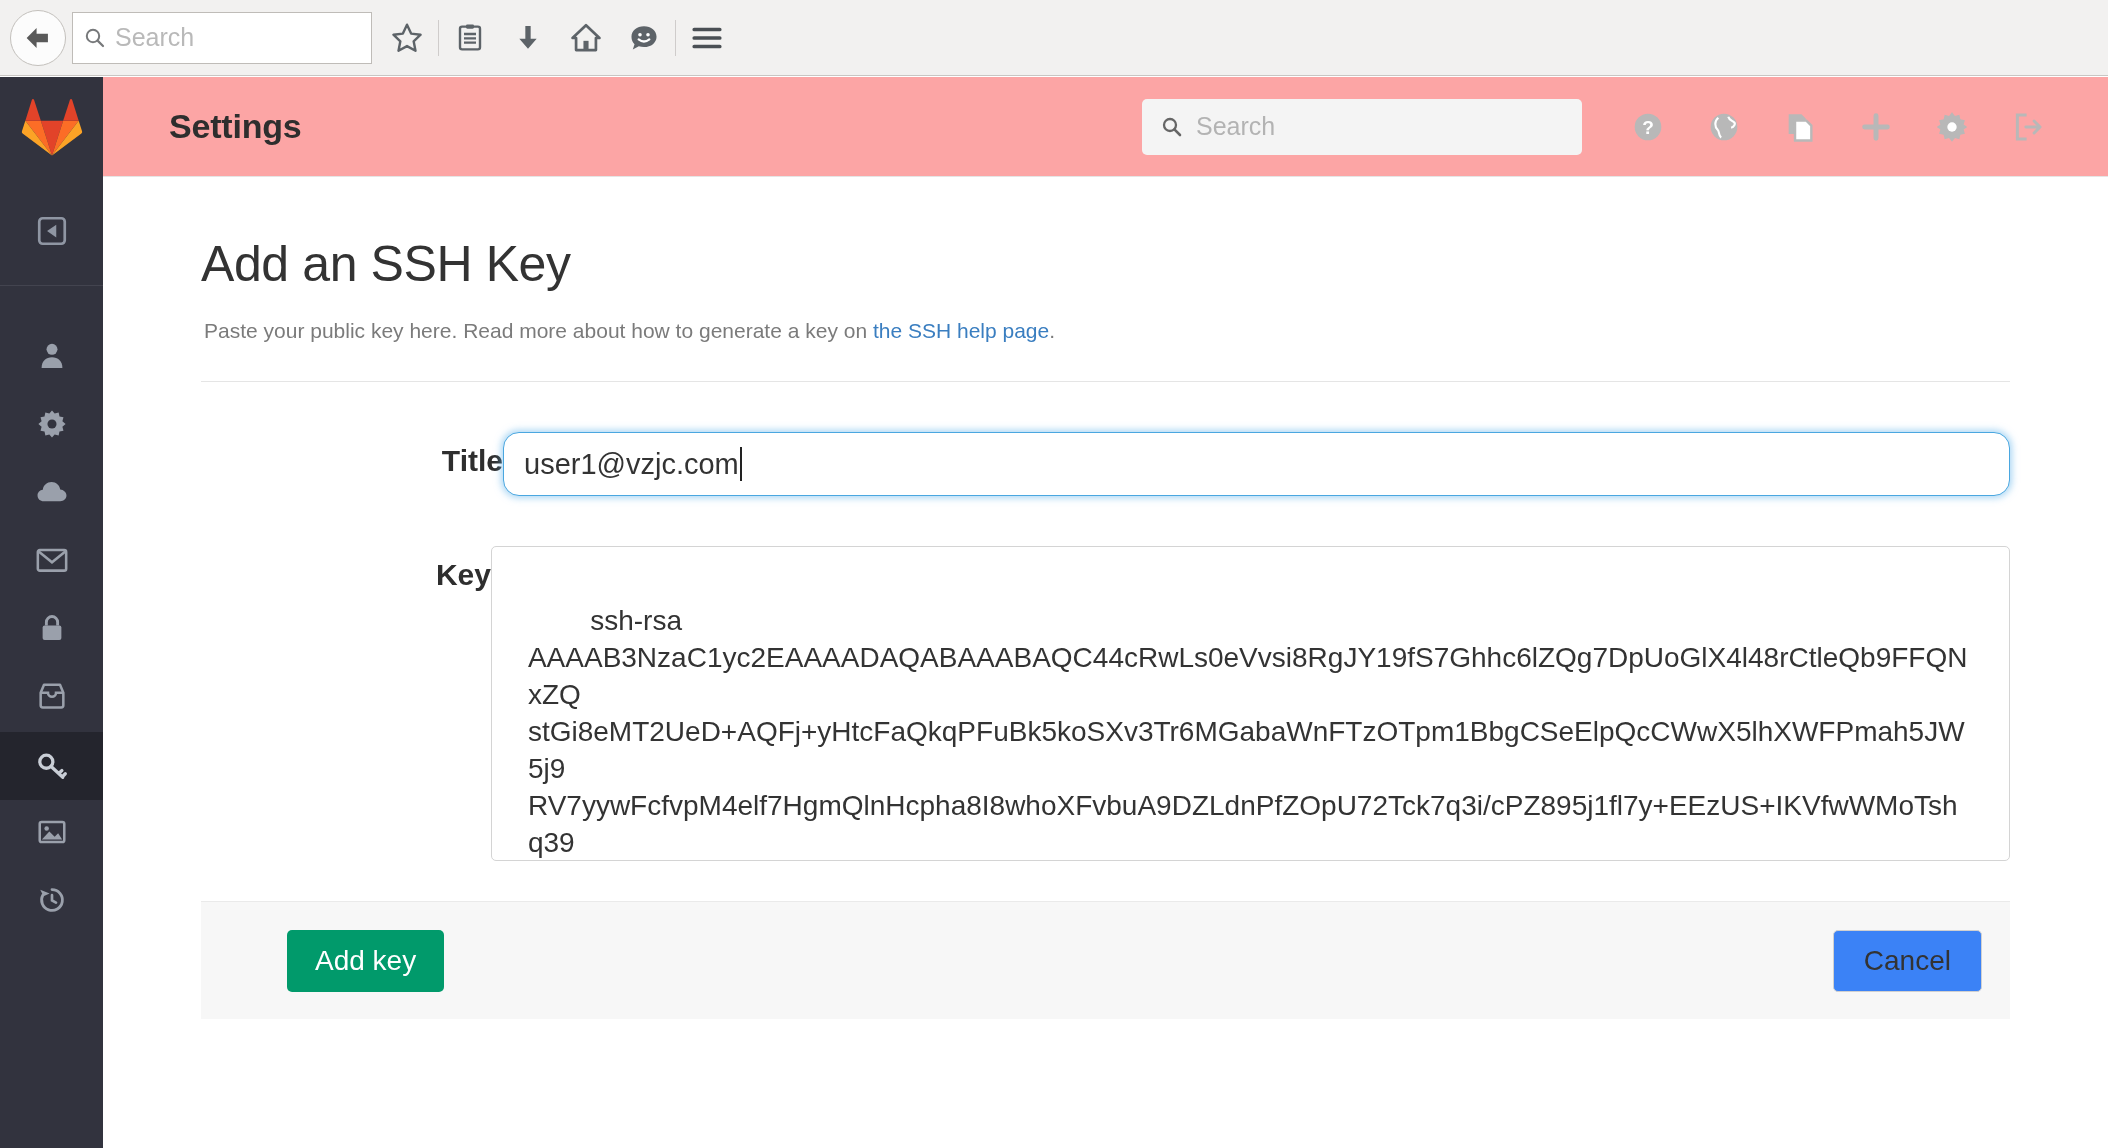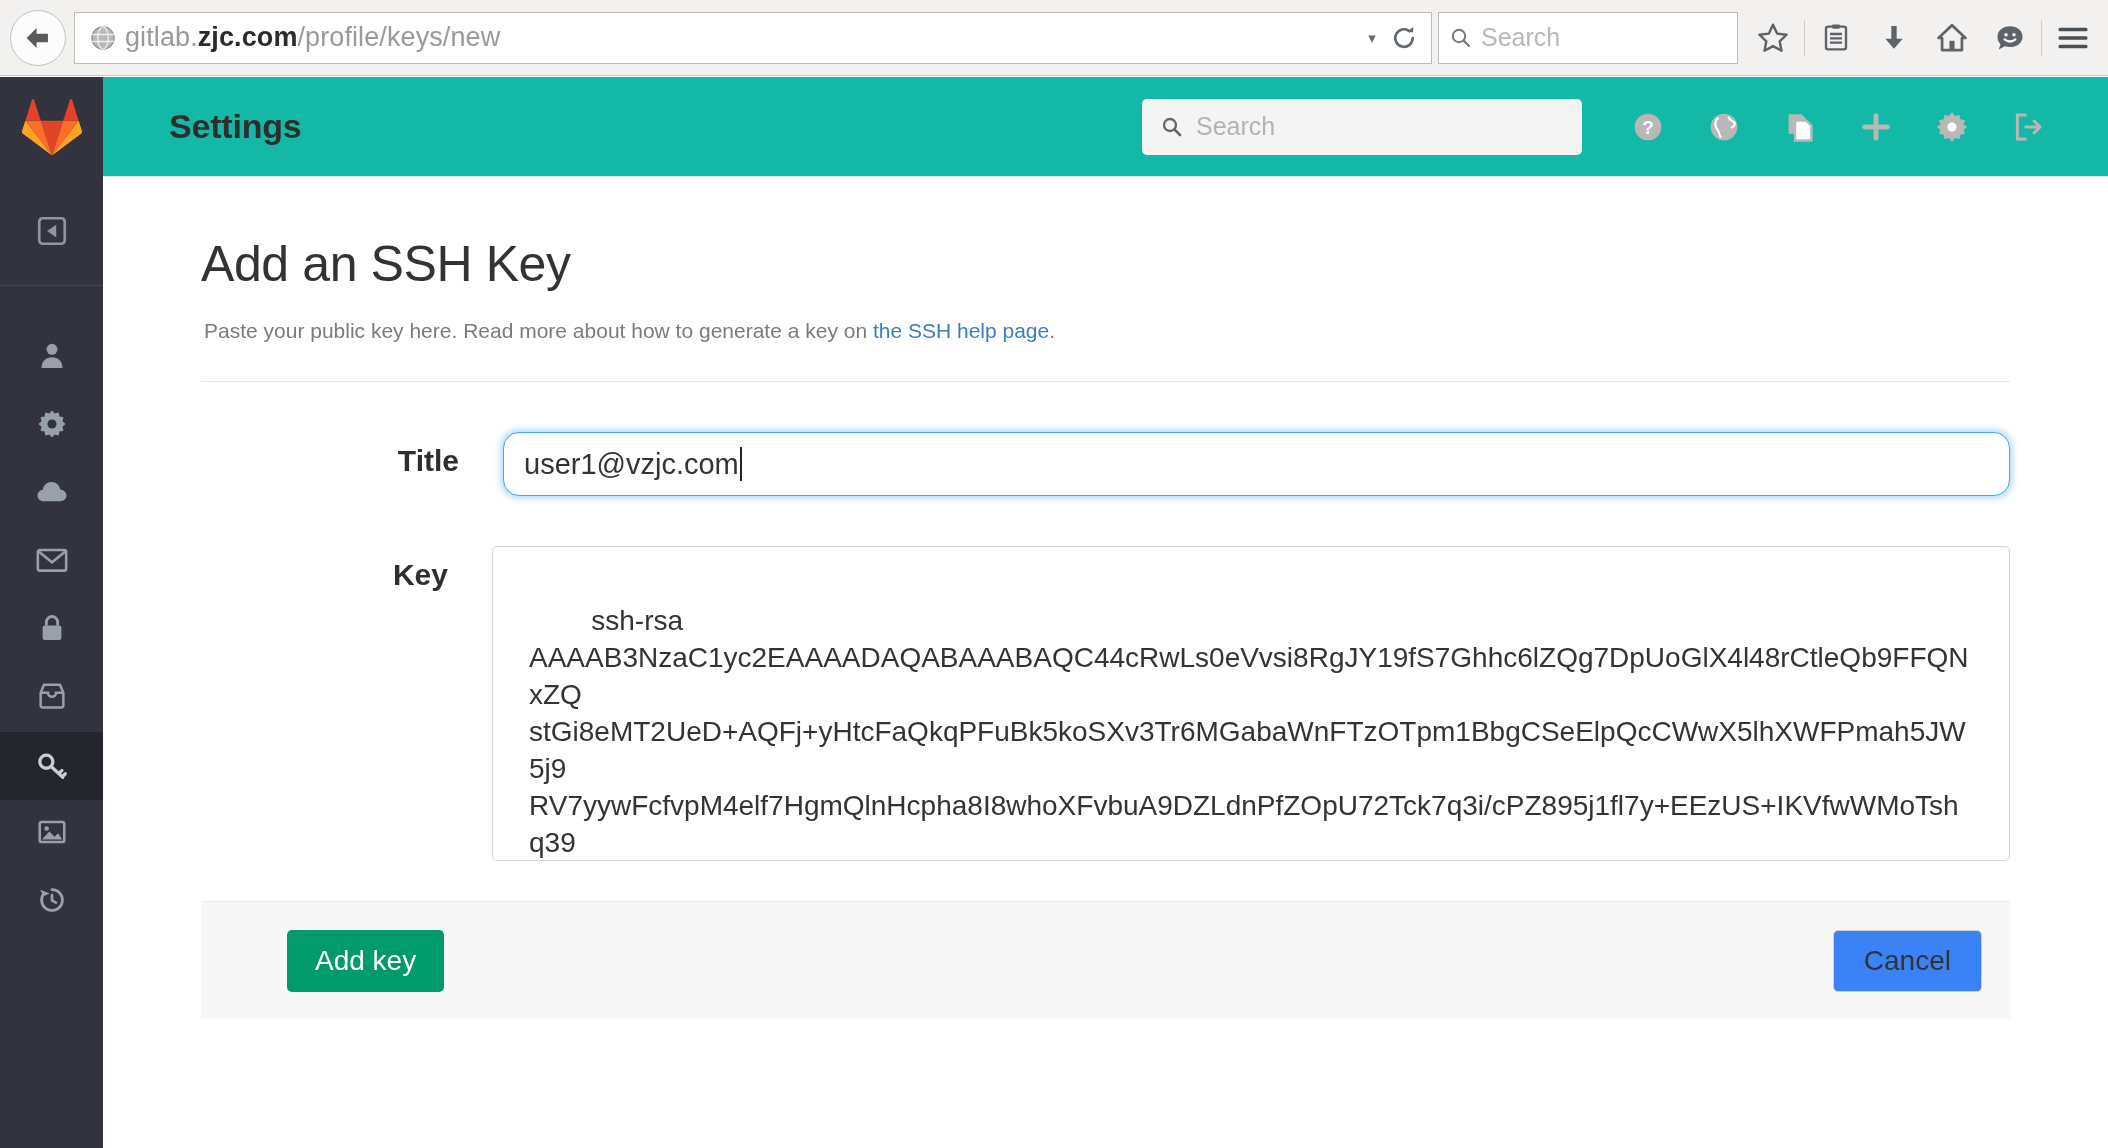--- a/index.html
+++ b/index.html
@@ -73,21 +73,21 @@
   }
   .gl-divider { height: 1px; background: #43444f; }
   .gl-nav-item {
     height: 68px; display: flex; align-items: center; justify-content: center;
   }
   .gl-nav-item.active { background: #24252d; }
 
   
   .gl-header {
     position: absolute; left: 103px; top: 77px; width: 2005px; height: 100px;
-    background: #14b8a6; border-bottom: 1px solid #e5e5e5;
+    background: #fca5a5; border-bottom: 1px solid #e5e5e5;
     display: flex; align-items: center;
   }
   .gl-title {
     margin-left: 66px; font-size: 34px; font-weight: 700; color: #2e2e2e;
     letter-spacing: -0.2px;
   }
   .gl-head-right {
     margin-left: auto; display: flex; align-items: center; padding-right: 42px;
   }
   .gl-search {
@@ -110,21 +110,21 @@
     margin: 58px 0 0 98px; letter-spacing: -0.4px;
   }
   .page-sub {
     font-size: 21px; color: #7b7b7b; margin: 26px 0 0 101px;
   }
   .page-sub a { color: #3a7ec0; text-decoration: none; }
   .hr-line { height: 1px; background: #e5e5e5; margin: 38px 98px 0 98px; }
 
   .form-row { display: flex; margin: 50px 0 0 0; padding: 0 98px 0 0; }
   .form-label {
-    width: 400px; text-align: right; padding-right: 44px;
+    width: 400px; text-align: right; 
     font-size: 30px; font-weight: 700; color: #2e2e2e; padding-top: 12px;
   }
   .form-field { flex: 1 1 auto; }
 
   .title-input {
     width: 100%; height: 64px; padding: 0 20px;
     border: 1px solid #4aa7e0; border-radius: 16px;
     box-shadow: 0 0 7px 2px rgba(100,180,235,0.55);
     font-size: 29px; color: #333333; font-family: "Liberation Sans", sans-serif;
     display: flex; align-items: center;
@@ -173,37 +173,20 @@
 <div class="browser-bar">
 
   <div class="back-btn">
     <span>
       <svg width="34" height="34" viewBox="0 0 24 24">
         <path d="M11 5 L4 12 L11 19 L11 15 L19 15 L19 9 L11 9 Z" fill="#595959"></path>
       </svg>
     </span>
   </div>
 
-  <div class="url-wrap">
-    <span class="globe-icon">
-      <svg width="28" height="28" viewBox="0 0 24 24">
-        <circle cx="12" cy="12" r="9.5" fill="#b9b9b9" stroke="#8f8f8f" stroke-width="1"></circle>
-        <ellipse cx="12" cy="12" rx="4.5" ry="9.5" fill="none" stroke="#efefef" stroke-width="1.1"></ellipse>
-        <path d="M2.8 9 H21.2 M2.8 15 H21.2" stroke="#efefef" stroke-width="1.1" fill="none"></path>
-      </svg>
-    </span>
-    <span class="url-text"><span>gitlab.</span><b>zjc.com</b><span>/profile/keys/new</span></span>
-    <span class="url-caret">▾</span>
-    <span class="reload-icon">
-      <svg width="30" height="30" viewBox="0 0 24 24">
-        <path d="M19 12 a7 7 0 1 1 -2.6 -5.4" fill="none" stroke="#5f6a73" stroke-width="2.1" stroke-linecap="round"></path>
-        <path d="M19.5 3.2 L19.2 7.6 L14.8 6.6 Z" fill="#5f6a73"></path>
-      </svg>
-    </span>
-  </div>
 
   <div class="browser-search">
     <span class="s-ico">
       <svg width="24" height="24" viewBox="0 0 24 24">
         <circle cx="10" cy="10" r="6.2" fill="none" stroke="#77797b" stroke-width="2"></circle>
         <path d="M14.6 14.6 L20 20" stroke="#77797b" stroke-width="2.2" stroke-linecap="round"></path>
       </svg>
     </span>
     <span class="s-txt">Search</span>
   </div>

